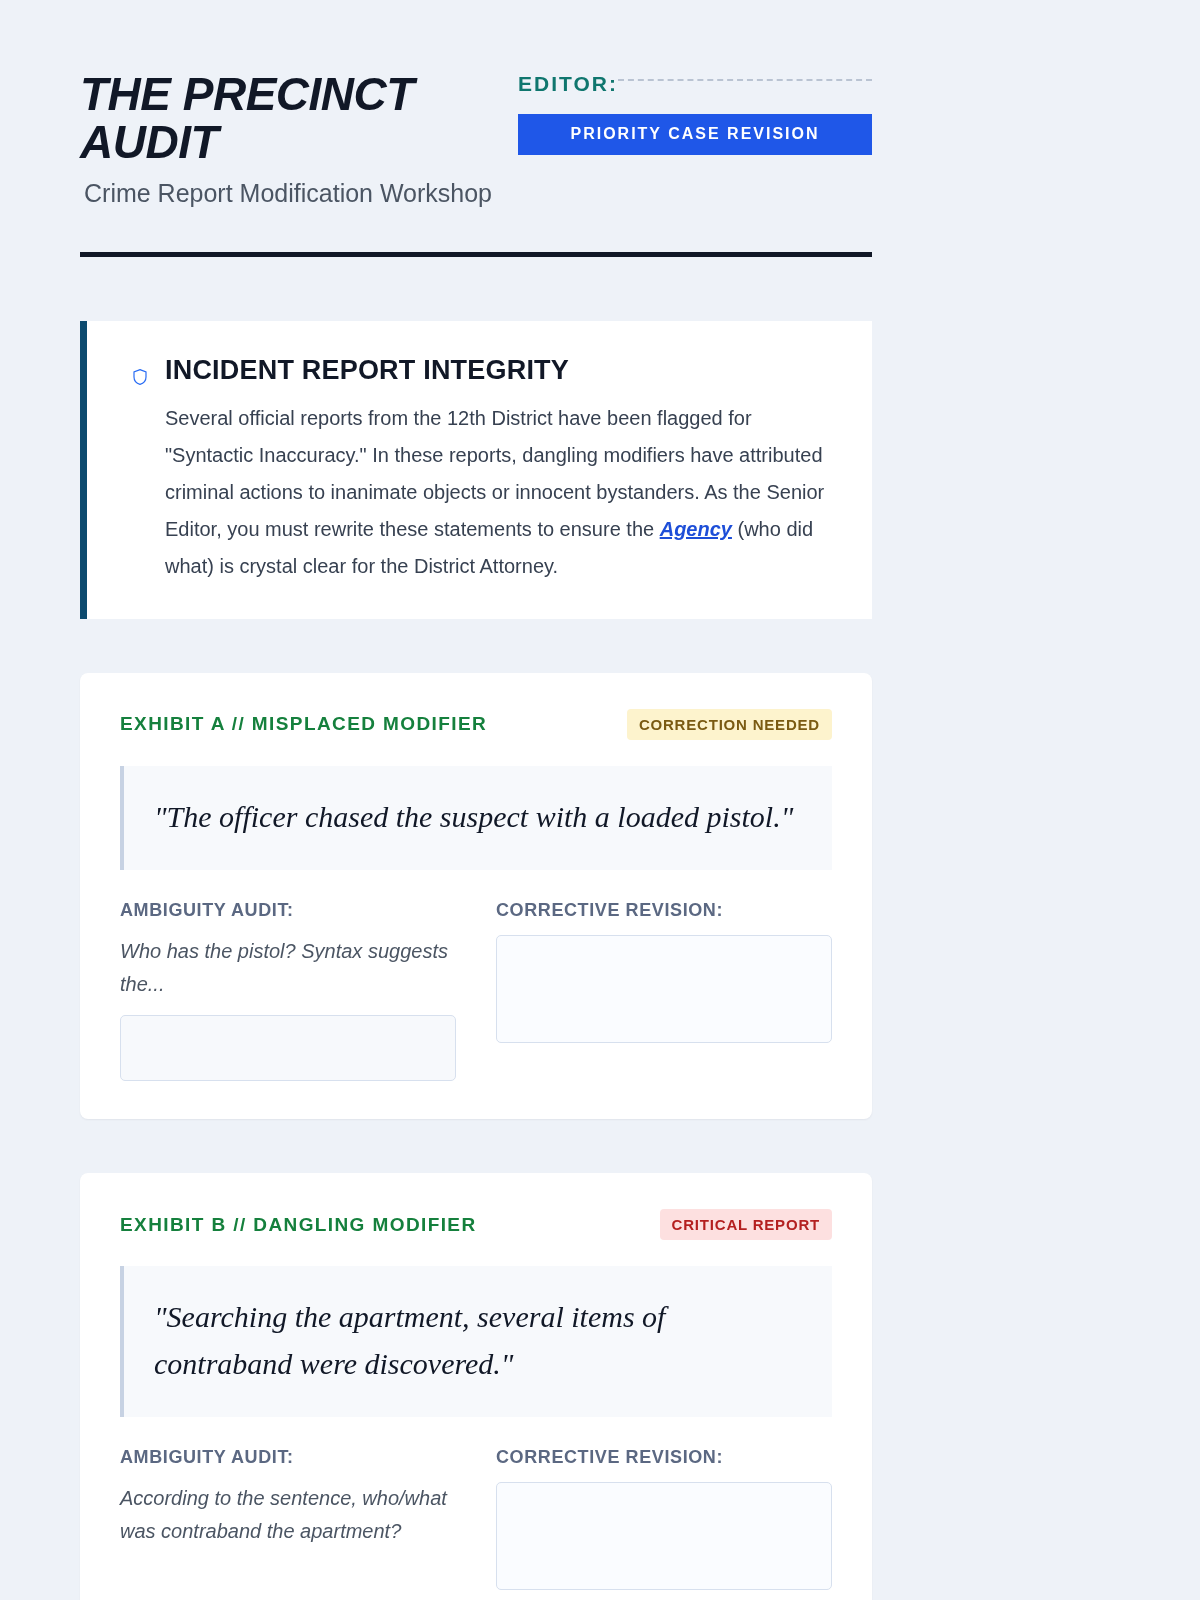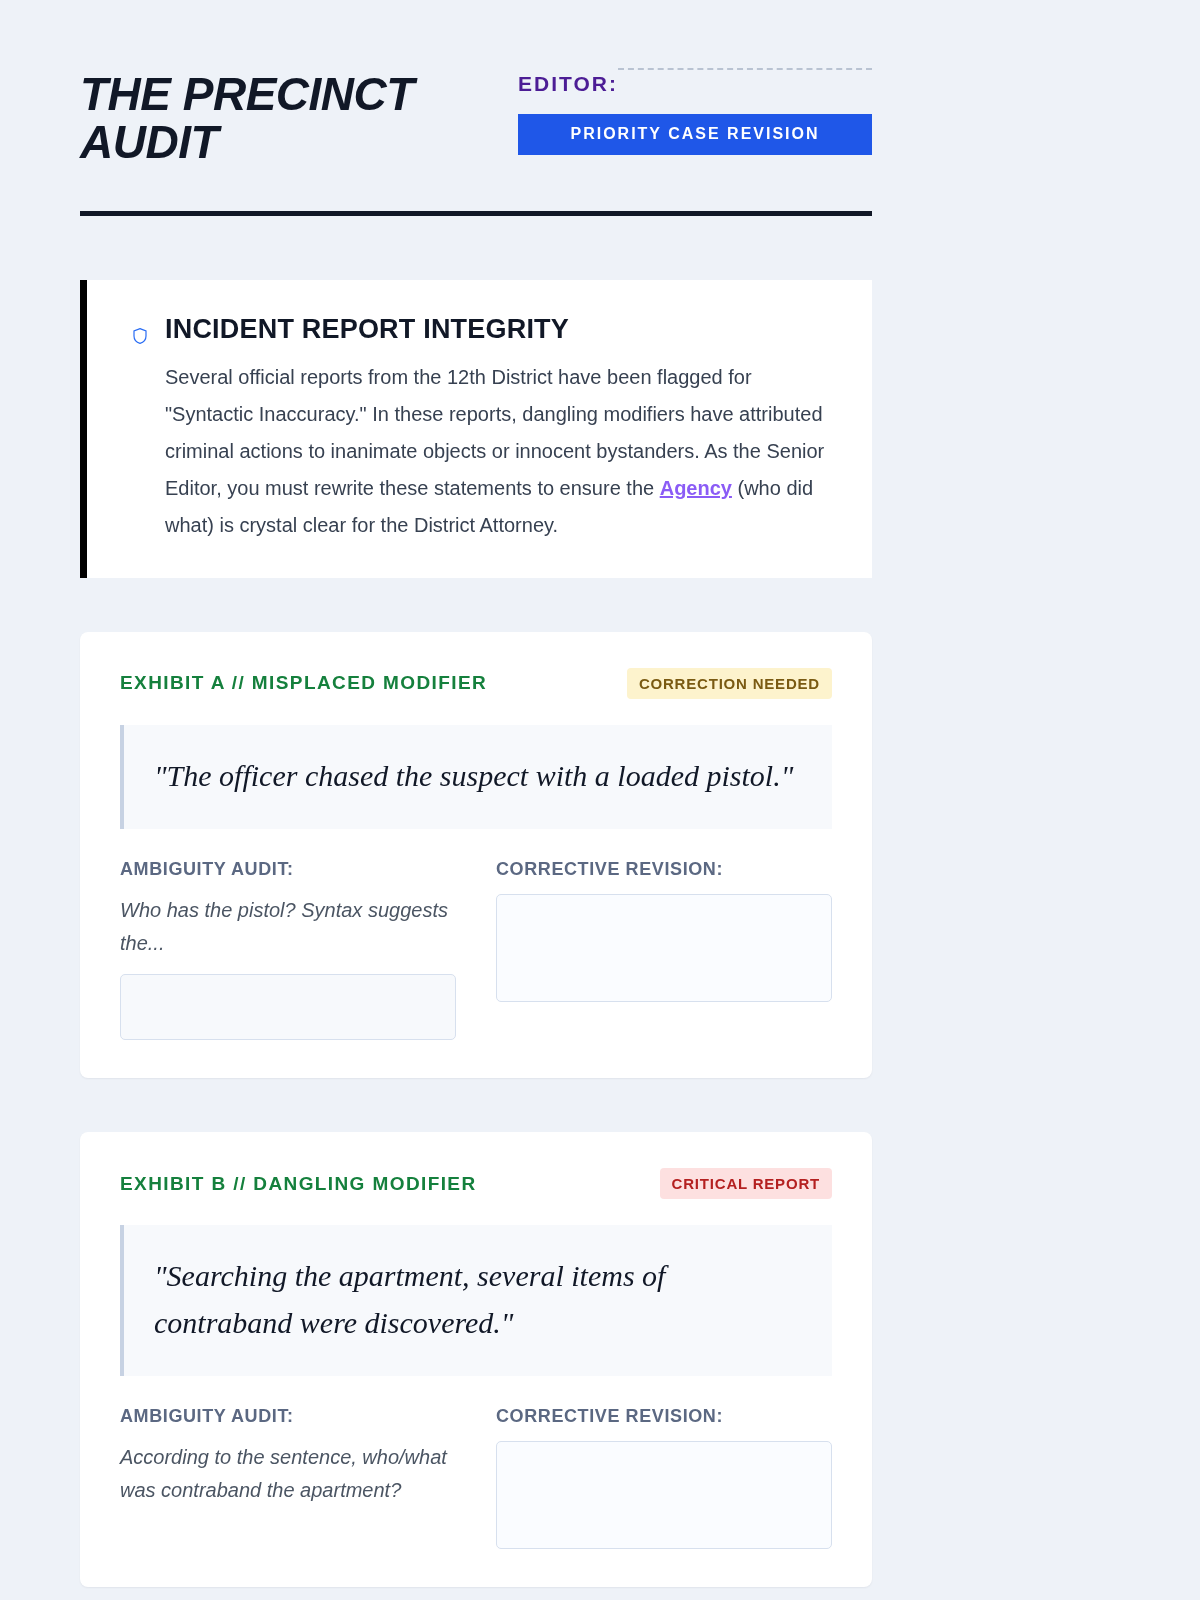--- a/index.html
+++ b/index.html
@@ -38,22 +38,22 @@
     color: #4b5563;
     margin: 12px 0 0 4px;
     font-weight: 400;
   }
   .editor-block {
     padding-top: 12px;
     width: 390px;
   }
   .editor-line {
     display: flex;
-    align-items: flex-start;
-    color: #4c1d95;
+    align-items: center;
+    color: #0f766e;
     font-size: 21px;
     letter-spacing: 2px;
     font-weight: bold;
   }
   .editor-rule {
     flex: 1;
     border-bottom: 2px dashed #b9c3d2;
     height: 1px;
     transform: translateY(-4px);
   }
@@ -70,21 +70,21 @@
   }
   .header-rule {
     margin-top: 44px;
     border-top: 5px solid #111827;
   }
 
   
   .brief {
     margin-top: 64px;
     background: #ffffff;
-    border-left: 7px solid #000000;
+    border-left: 7px solid #0c4a6e;
     padding: 34px 44px 34px 46px;
     display: flex;
     gap: 18px;
   }
   .brief-icon {
     color: #2a6df4;
     font-size: 14px;
     padding-top: 14px;
   }
   .brief-title {
@@ -94,21 +94,21 @@
     margin: 0 0 14px 0;
     letter-spacing: 0.2px;
   }
   .brief-text {
     font-size: 20px;
     line-height: 1.85;
     color: #374151;
     margin: 0;
     max-width: 880px;
   }
-  .brief-text b { color: #8b5cf6; text-decoration: underline; }
+  .brief-text b { color: #1d4ed8; text-decoration: underline; font-style: italic; }
 
   
   .card {
     margin-top: 54px;
     background: #ffffff;
     border-radius: 8px;
     padding: 36px 40px 38px 40px;
     box-shadow: 0 1px 2px rgba(16,24,40,0.06);
   }
   .card-head {
@@ -183,20 +183,21 @@
   }
 </style>
 </head>
 <body>
 
 <div class="page">
 
   <div class="header">
     <div class="title-block">
       <h1 class="main-title">THE PRECINCT AUDIT</h1>
+      <div class="sub-title">Crime Report Modification Workshop</div>
     </div>
     <div class="editor-block">
       <div class="editor-line">
         <span>EDITOR:</span>
         <span class="editor-rule"></span>
       </div>
       <div class="priority-badge">PRIORITY CASE REVISION</div>
     </div>
   </div>
 

